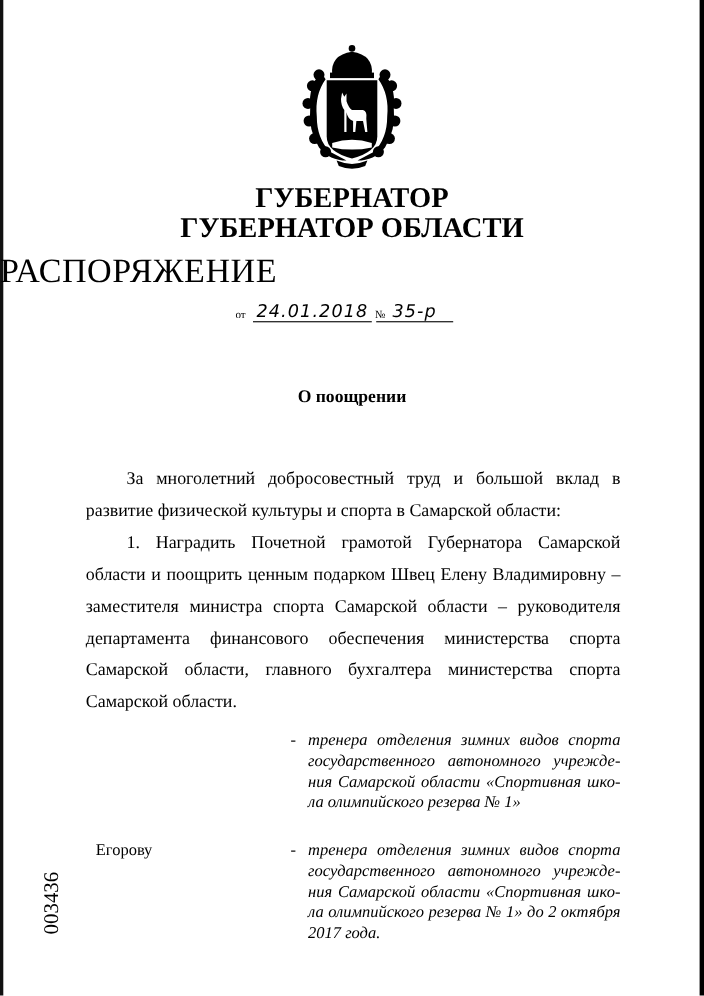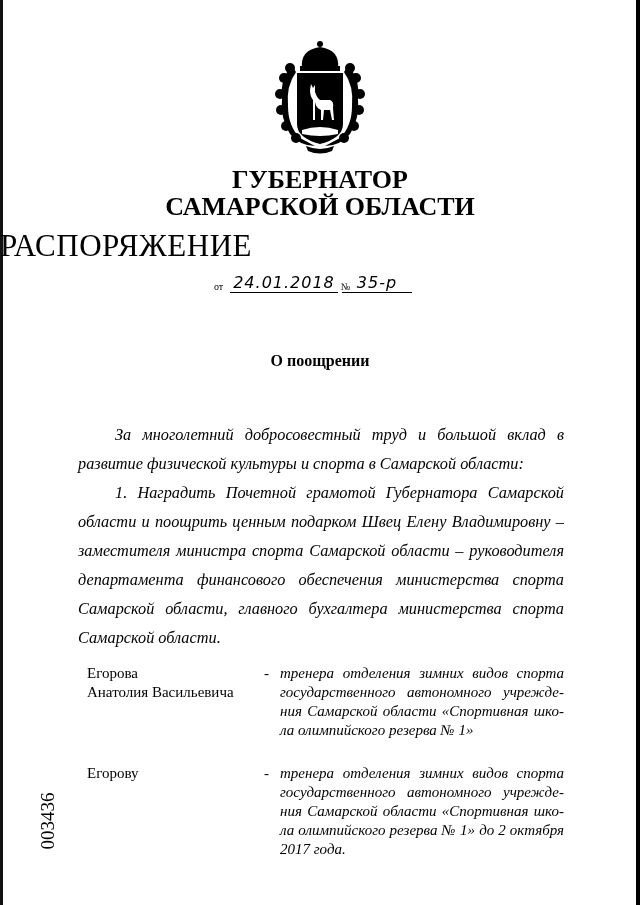--- a/index.html
+++ b/index.html
@@ -29,21 +29,21 @@
   .date-line .hand {
     position: absolute; bottom: 3px; border-bottom: 1px solid #000;
     font-family: "DejaVu Sans", sans-serif; font-style: italic; font-size: 16px;
     text-align: center; line-height: 18px; letter-spacing: 1px;
   }
   .subject {
     position: absolute; top: 352px; left: 0; width: 640px; text-align: center; font-size: 16px; font-weight: bold;
   }
   .body {
     position: absolute; left: 78px; width: 486px; top: 420px;
-    font-size: 16.3px; line-height: 29px; text-align: justify; font-style: italic;
+    font-size: 16.3px; line-height: 29px; text-align: justify;
   }
   .body p { margin: 0; }
   .body .indent { text-indent: 37px; }
   .awardees { position: absolute; left: 87px; top: 664px; width: 477px; font-size: 15px; line-height: 19px; }
   .awardee { position: relative; margin-bottom: 24px; }
   .awardee .name { position: absolute; left: 0; top: 0; width: 170px; }
   .awardee .dash { position: absolute; left: 177px; top: 0; }
   .awardee .desc { margin-left: 193px; text-align: justify; font-style: italic; }
   .serial {
     position: absolute; left: 33px; top: 776px; width: 28px; height: 90px;
@@ -83,45 +83,41 @@
 
   <path d="M40 52 L41 46 L43 50 L45 47 L45 54 Q47 60 50 62 L60 62 Q64 63 63 70 L64 82 L62 82 L60 72 L54 72 L53 82 L51 82 L51 72 Q46 70 45 64 L45 82 L43 82 L43 62 Q40 58 40 52 Z" fill="#fff"></path>
 
   <path d="M32 92 Q50 86 68 92 L68 96 Q50 100 32 96 Z" fill="#fff"></path>
 
   <path d="M36 108 Q50 114 64 108 L62 113 Q50 118 38 113 Z" fill="#000"></path>
 </svg>
 
 <div class="gov-title">
   <div>ГУБЕРНАТОР</div>
-  <div>САМАРСКОЙ ОБЛАСТИ</div>
+  <div>ГУБЕРНАТОР ОБЛАСТИ</div>
 </div>
 
 <div class="doc-type">РАСПОРЯЖЕНИЕ</div>
 
 <div class="date-line">
   <span class="lbl" style="left:0">от</span>
   <span class="hand" style="left:16px;width:108px">24.01.2018</span>
   <span class="lbl" style="left:127px">№</span>
   <span class="hand" style="left:128px;width:70px">35-р</span>
 </div>
 
 <div class="subject">О поощрении</div>
 
 <div class="body">
   <p class="indent">За многолетний добросовестный труд и большой вклад в развитие физической культуры и спорта в Самарской области:</p>
   <p class="indent">1. Наградить Почетной грамотой Губернатора Самарской области и поощрить ценным подарком Швец Елену Владимировну – заместителя министра спорта Самарской области – руководителя департамента финан­сового обеспечения министерства спорта Самарской области, главного бухгалтера министерства спорта Самарской области.</p>
 </div>
 
 <div class="awardees">
   <div class="awardee">
-    <div class="name">
-      <div>Егорова</div>
-      <div>Анатолия Васильевича</div>
-    </div>
     <span class="dash">-</span>
     <div class="desc">тренера отделения зимних видов спорта государственного автономного учрежде­ния Самарской области «Спортивная шко­ла олимпийского резерва № 1»</div>
   </div>
   <div class="awardee">
     <div class="name">
       <div>Егорову</div>
     </div>
     <span class="dash">-</span>
     <div class="desc">тренера отделения зимних видов спорта государственного автономного учрежде­ния Самарской области «Спортивная шко­ла олимпийского резерва № 1» до 2 октяб­ря 2017 года.</div>
   </div>

